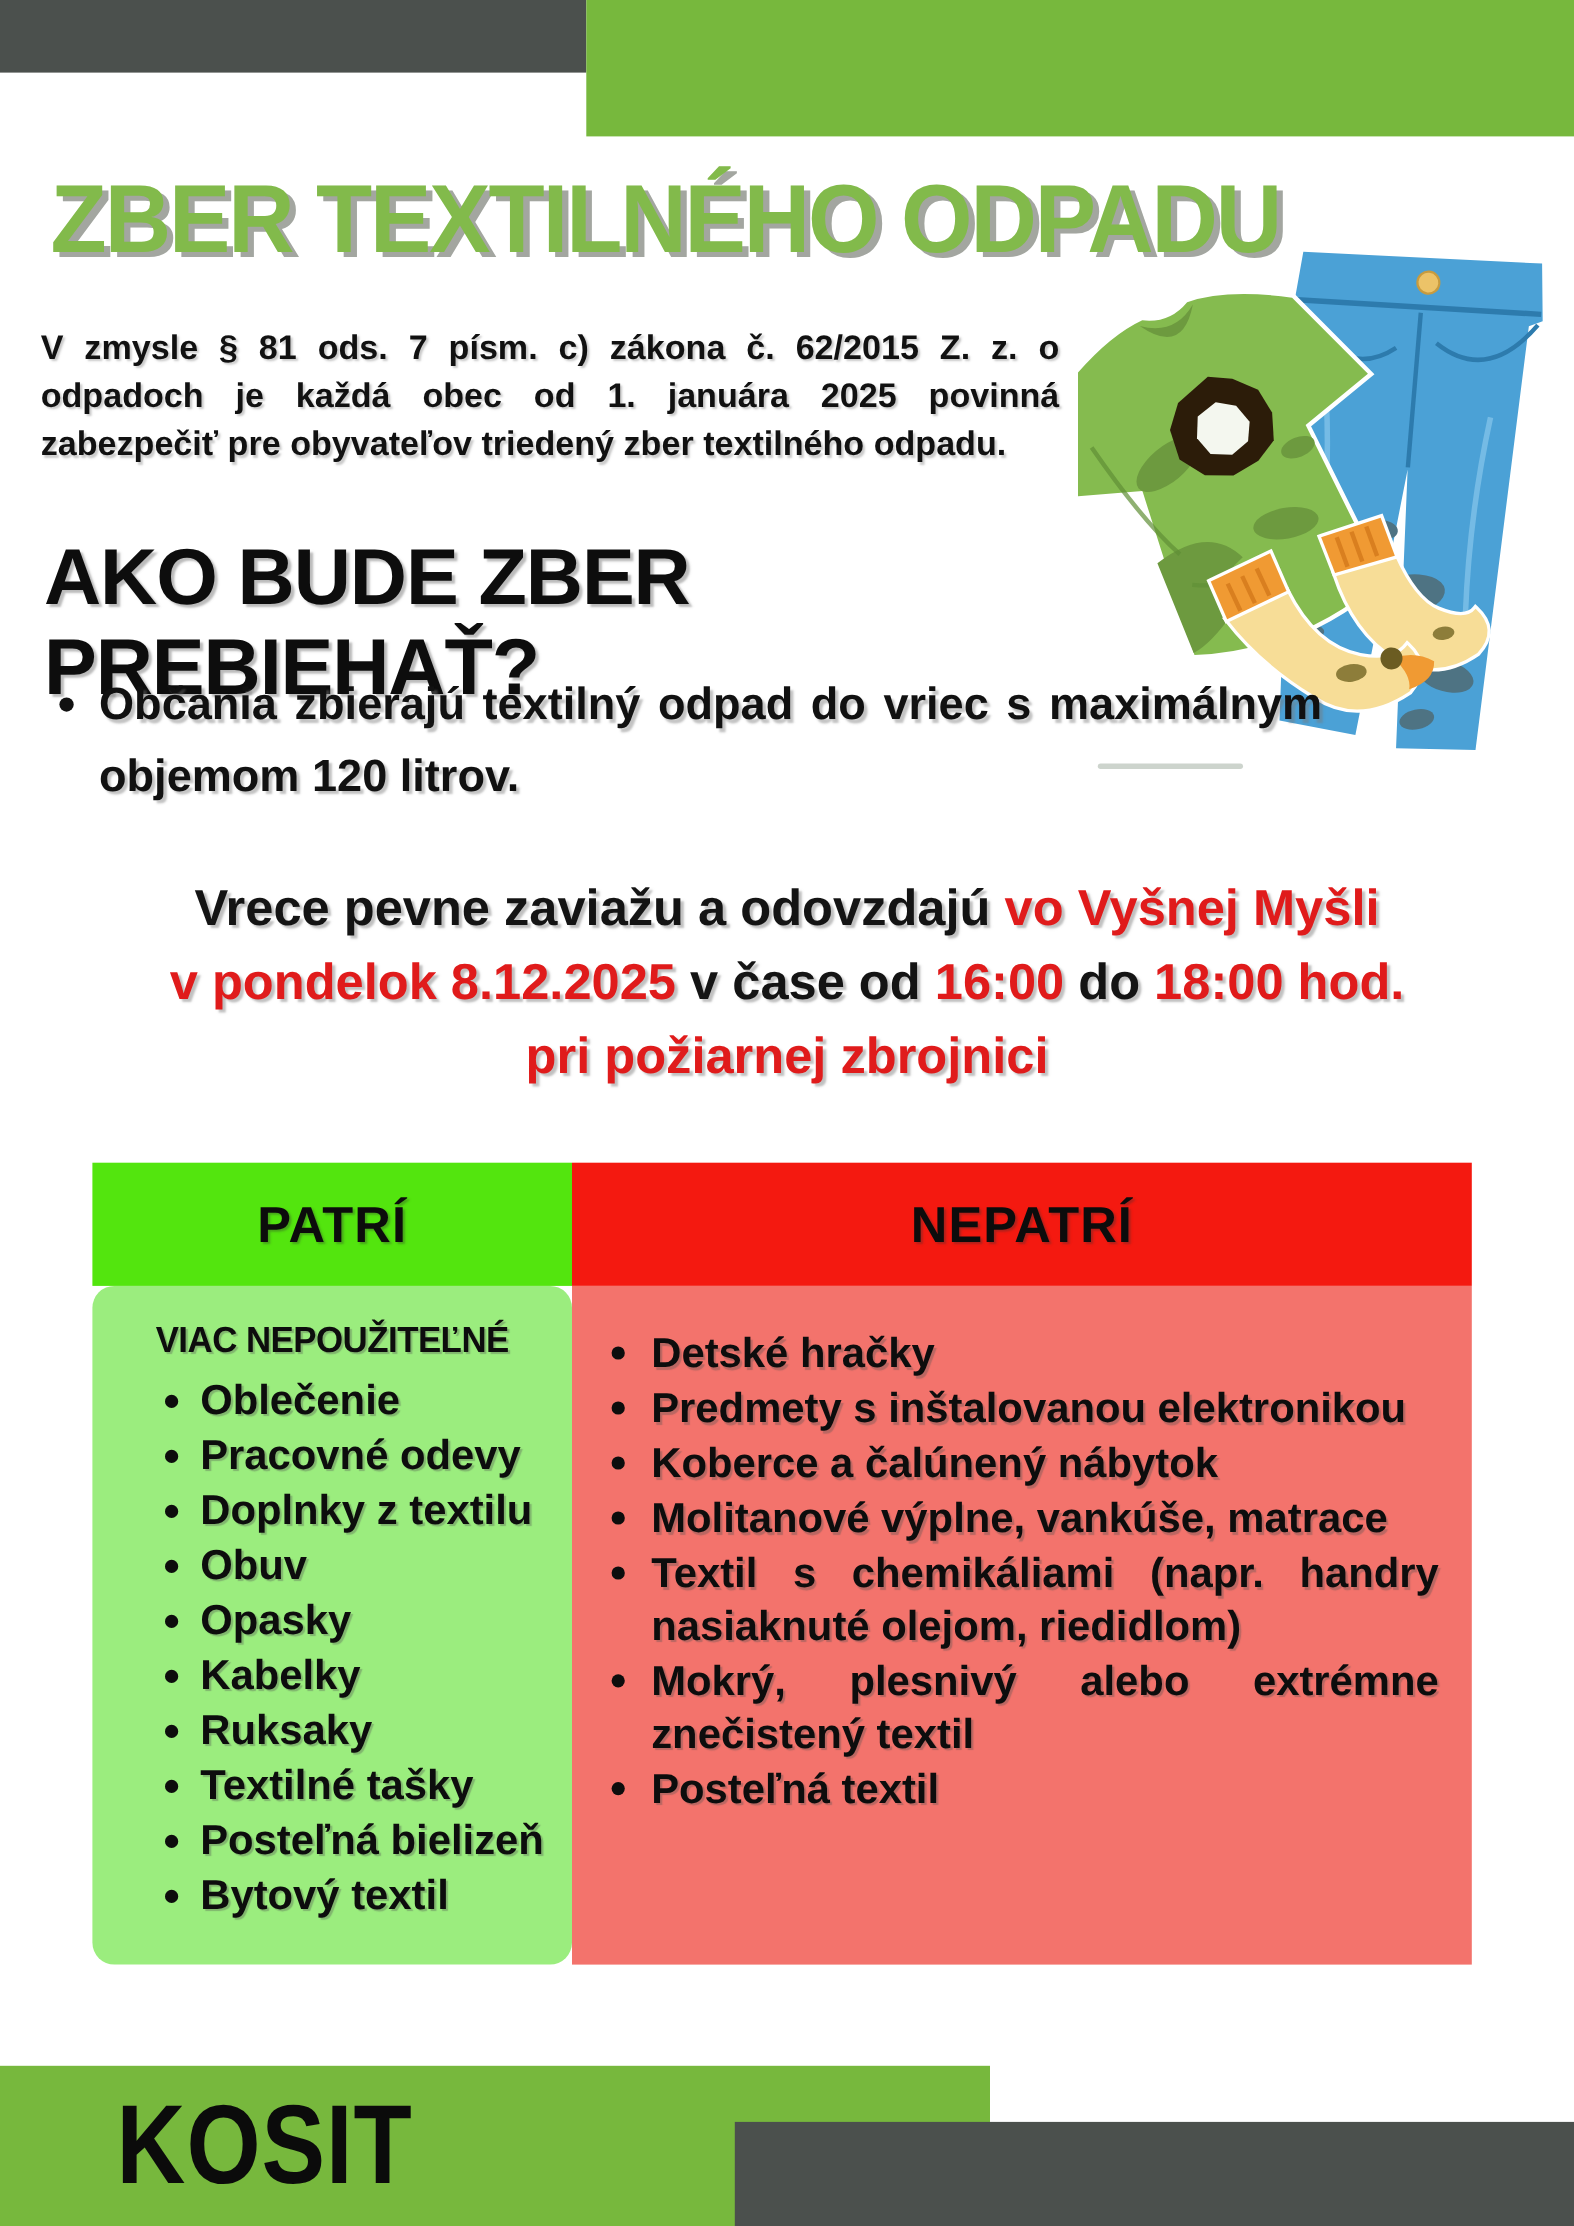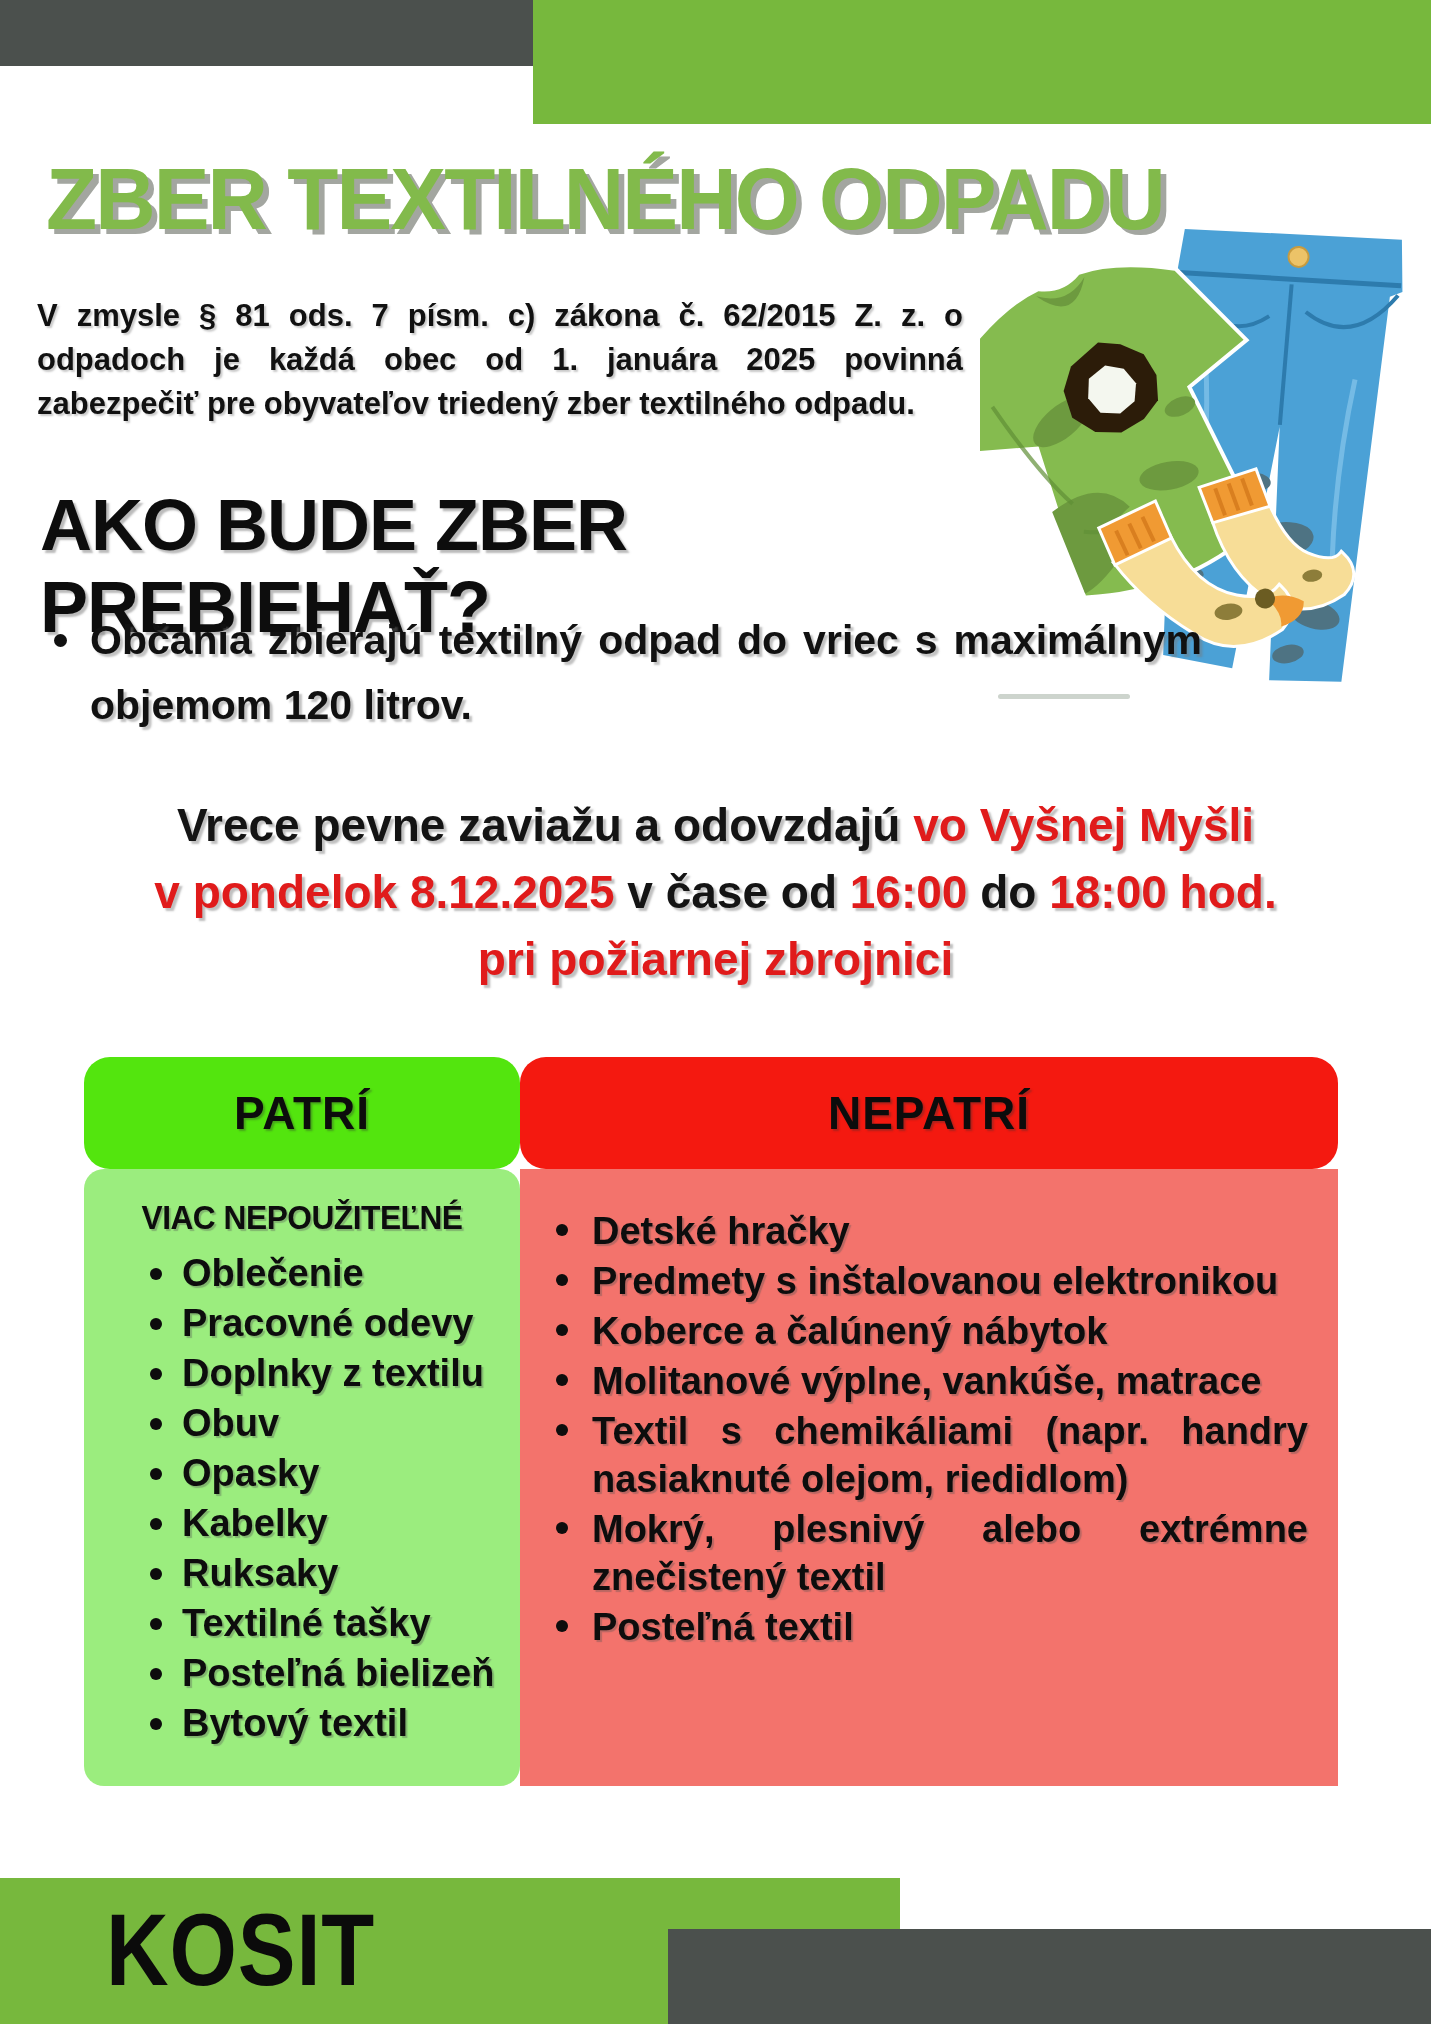--- a/index.html
+++ b/index.html
@@ -52,21 +52,20 @@
   .ann-line .red   { color:var(--text-red,#e01b1b); }
   
   .sort-table { position:absolute; left:84px; top:1057px; width:1254px; height:729px; }
   .col { position:absolute; top:0; height:100%; }
   .col-belongs { left:0; width:436px; }
   .col-nepatri { left:436px; width:818px; }
   .col-header {
     height:112px; display:flex; align-items:center; justify-content:center;
     font-size:46px; font-weight:800; letter-spacing:1px; color:#0c0c0c;
     text-shadow:2px 2px 2px rgba(50,50,50,.35);
-    border-radius:26px;
   }
   .col-belongs .col-header { background:var(--header-green,#53e50e); }
   .col-nepatri .col-header { background:var(--header-red,#f41910); }
   .col-body { height:617px; }
   .col-belongs .col-body { background:var(--body-green,#9bed7e); padding-top:30px; box-sizing:border-box;border-radius:20px; }
   .col-nepatri .col-body { background:var(--body-red,#f3736c);  padding-top:38px; box-sizing:border-box; }
   .subheader { text-align:center; font-size:33px; font-weight:800; letter-spacing:-.5px;
                color:#0d0d0d; margin-bottom:14px;
                transform:scaleX(.96); transform-origin:center;
                text-shadow:2px 2px 1px rgba(80,80,80,.35); }

